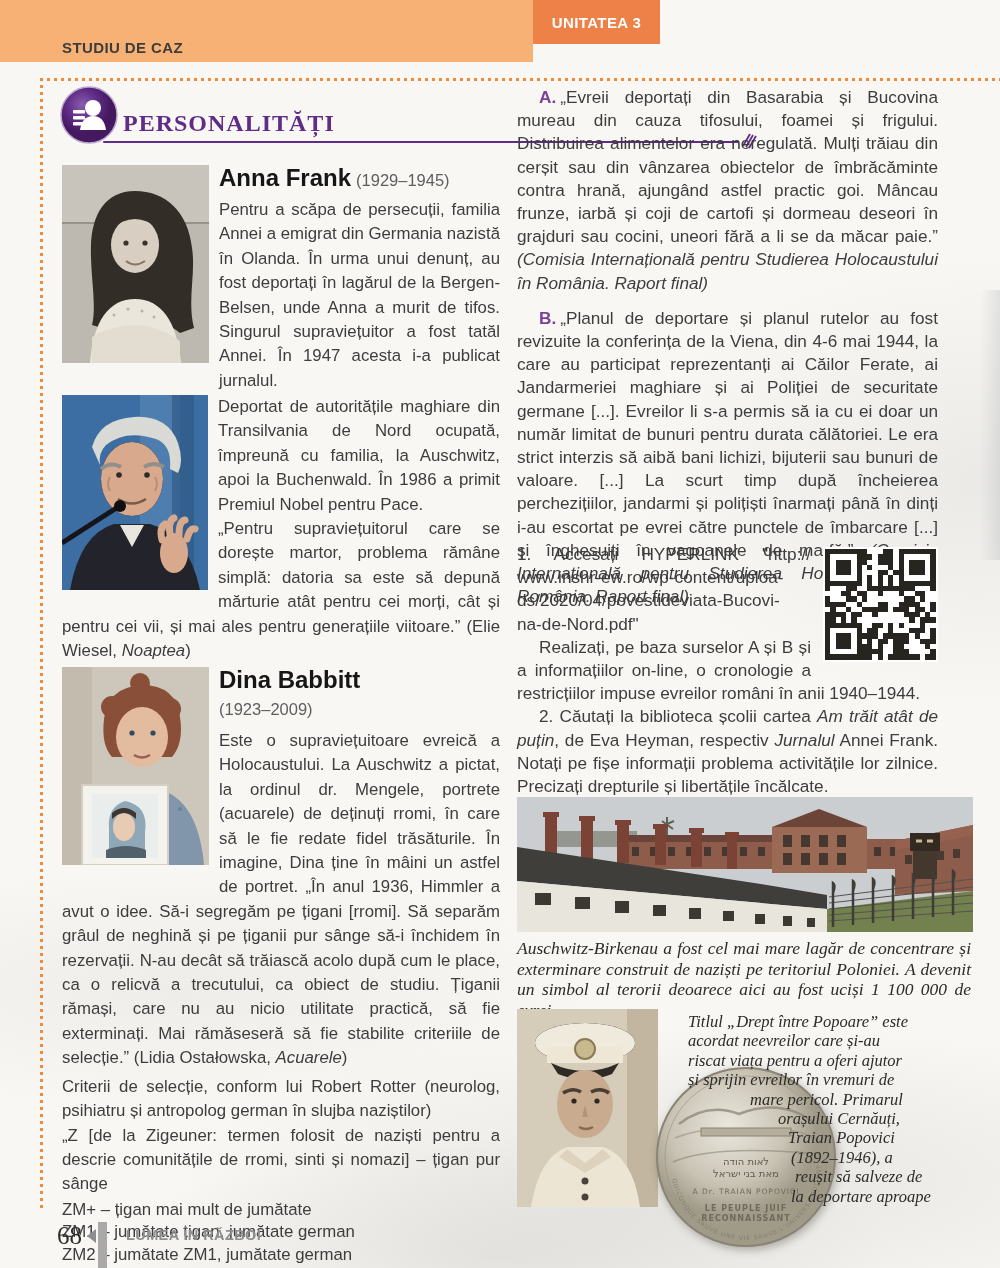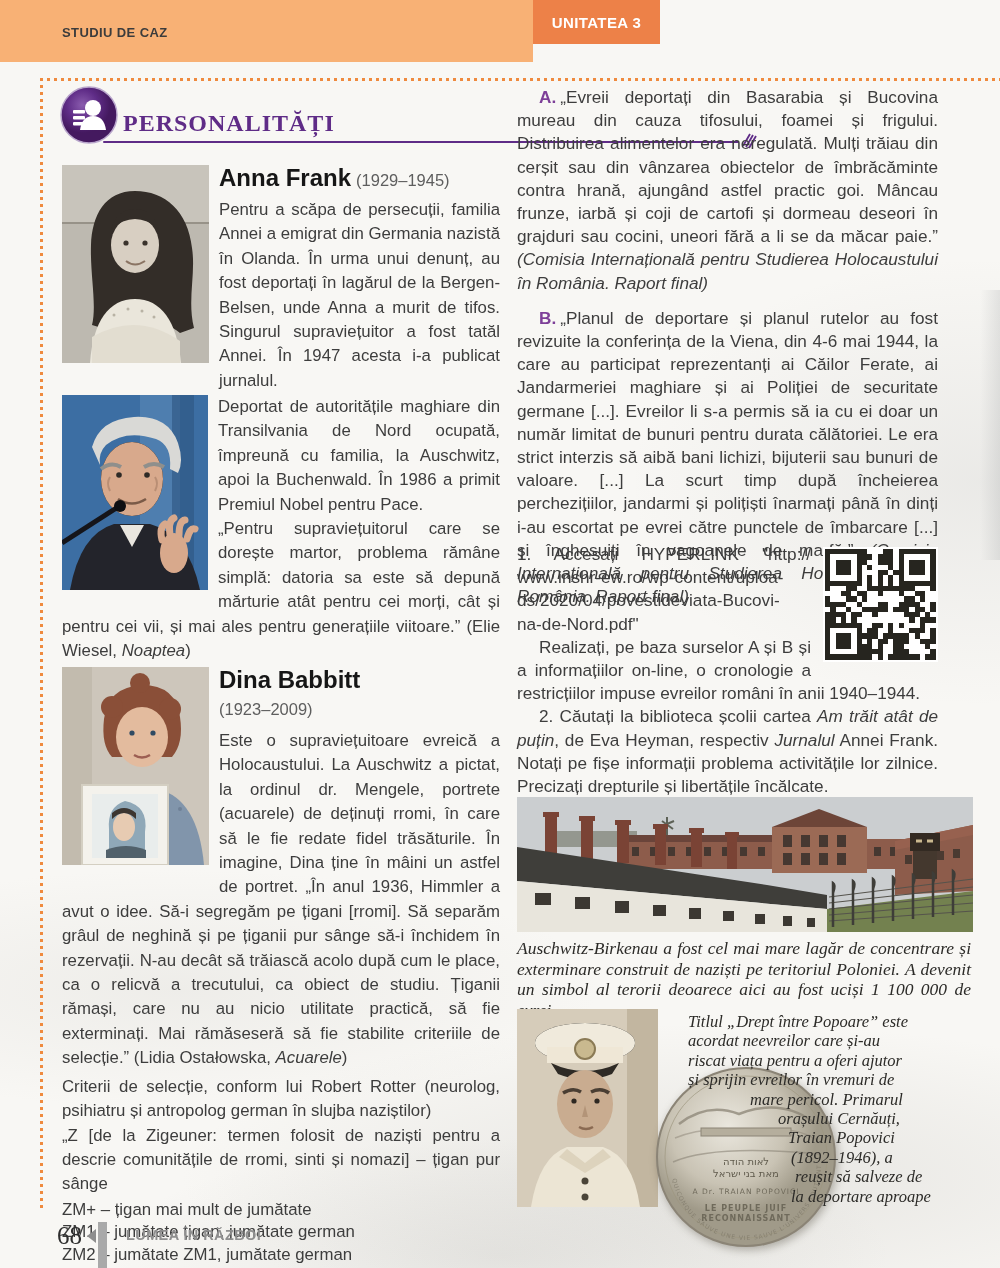--- a/index.html
+++ b/index.html
@@ -9,22 +9,22 @@
     position:relative; width:1000px; height:1268px; overflow:hidden;
     background:
       radial-gradient(900px 260px at 72% 93%, rgba(186,184,178,.28), transparent 60%),
       radial-gradient(700px 200px at 18% 78%, rgba(198,196,190,.20), transparent 60%),
       radial-gradient(500px 320px at 98% 38%, rgba(150,152,152,.14), transparent 70%),
       radial-gradient(600px 180px at 50% 99%, rgba(170,170,166,.22), transparent 65%),
       #f8f7f4;
   }
   
   .band { position:absolute; left:0; top:0; width:533px; height:62px; background:#f8b175; }
-  .band-label { position:absolute; left:62px; top:1px; height:62px; display:flex; align-items:center;
-    font-weight:bold; font-size:13px; color:#3c3c3c; letter-spacing:.4px; }
+  .band-label { position:absolute; left:62px; top:16px; height:62px; display:flex; align-items:center;
+    font-weight:bold; font-size:15px; color:#3c3c3c; letter-spacing:.4px; }
   .unit-box { position:absolute; left:533px; top:0; width:127px; height:44px; background:#ed8148;
     color:#fff; font-weight:bold; font-size:15px; display:flex; align-items:center; justify-content:center; letter-spacing:.4px; }
   
   .dot-top { position:absolute; left:40px; top:78px; width:960px; height:3px;
     background:repeating-linear-gradient(90deg,#ef8a3e 0 3px,transparent 3px 7px); }
   .dot-left { position:absolute; left:40px; top:78px; width:3px; height:1134px;
     background:repeating-linear-gradient(180deg,#ef8a3e 0 3px,transparent 3px 7px); }
   
   .sec-icon { position:absolute; left:60px; top:86px; width:58px; height:58px; }
   .sec-title { position:absolute; left:123px; top:110px; font-family:"Liberation Serif", serif;

